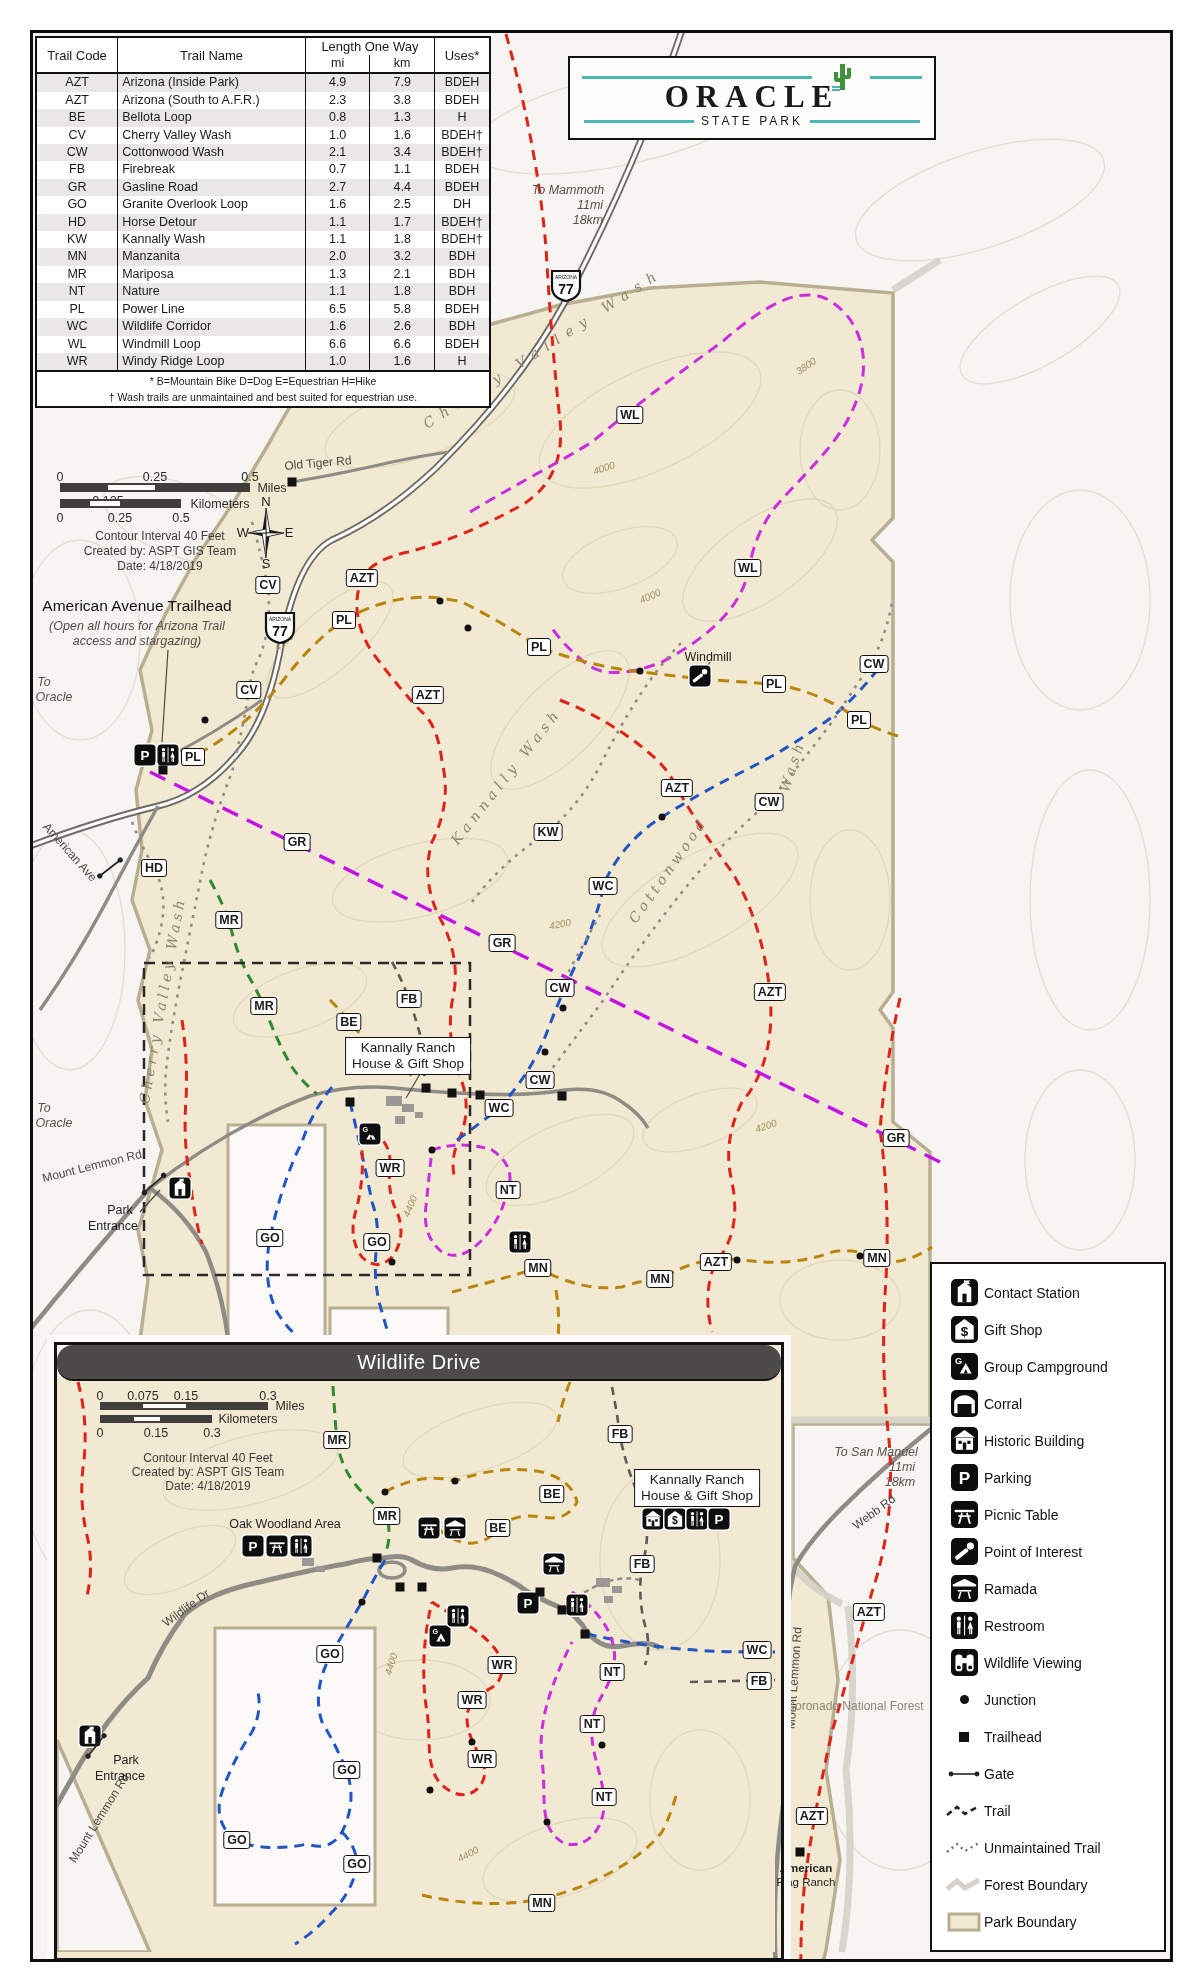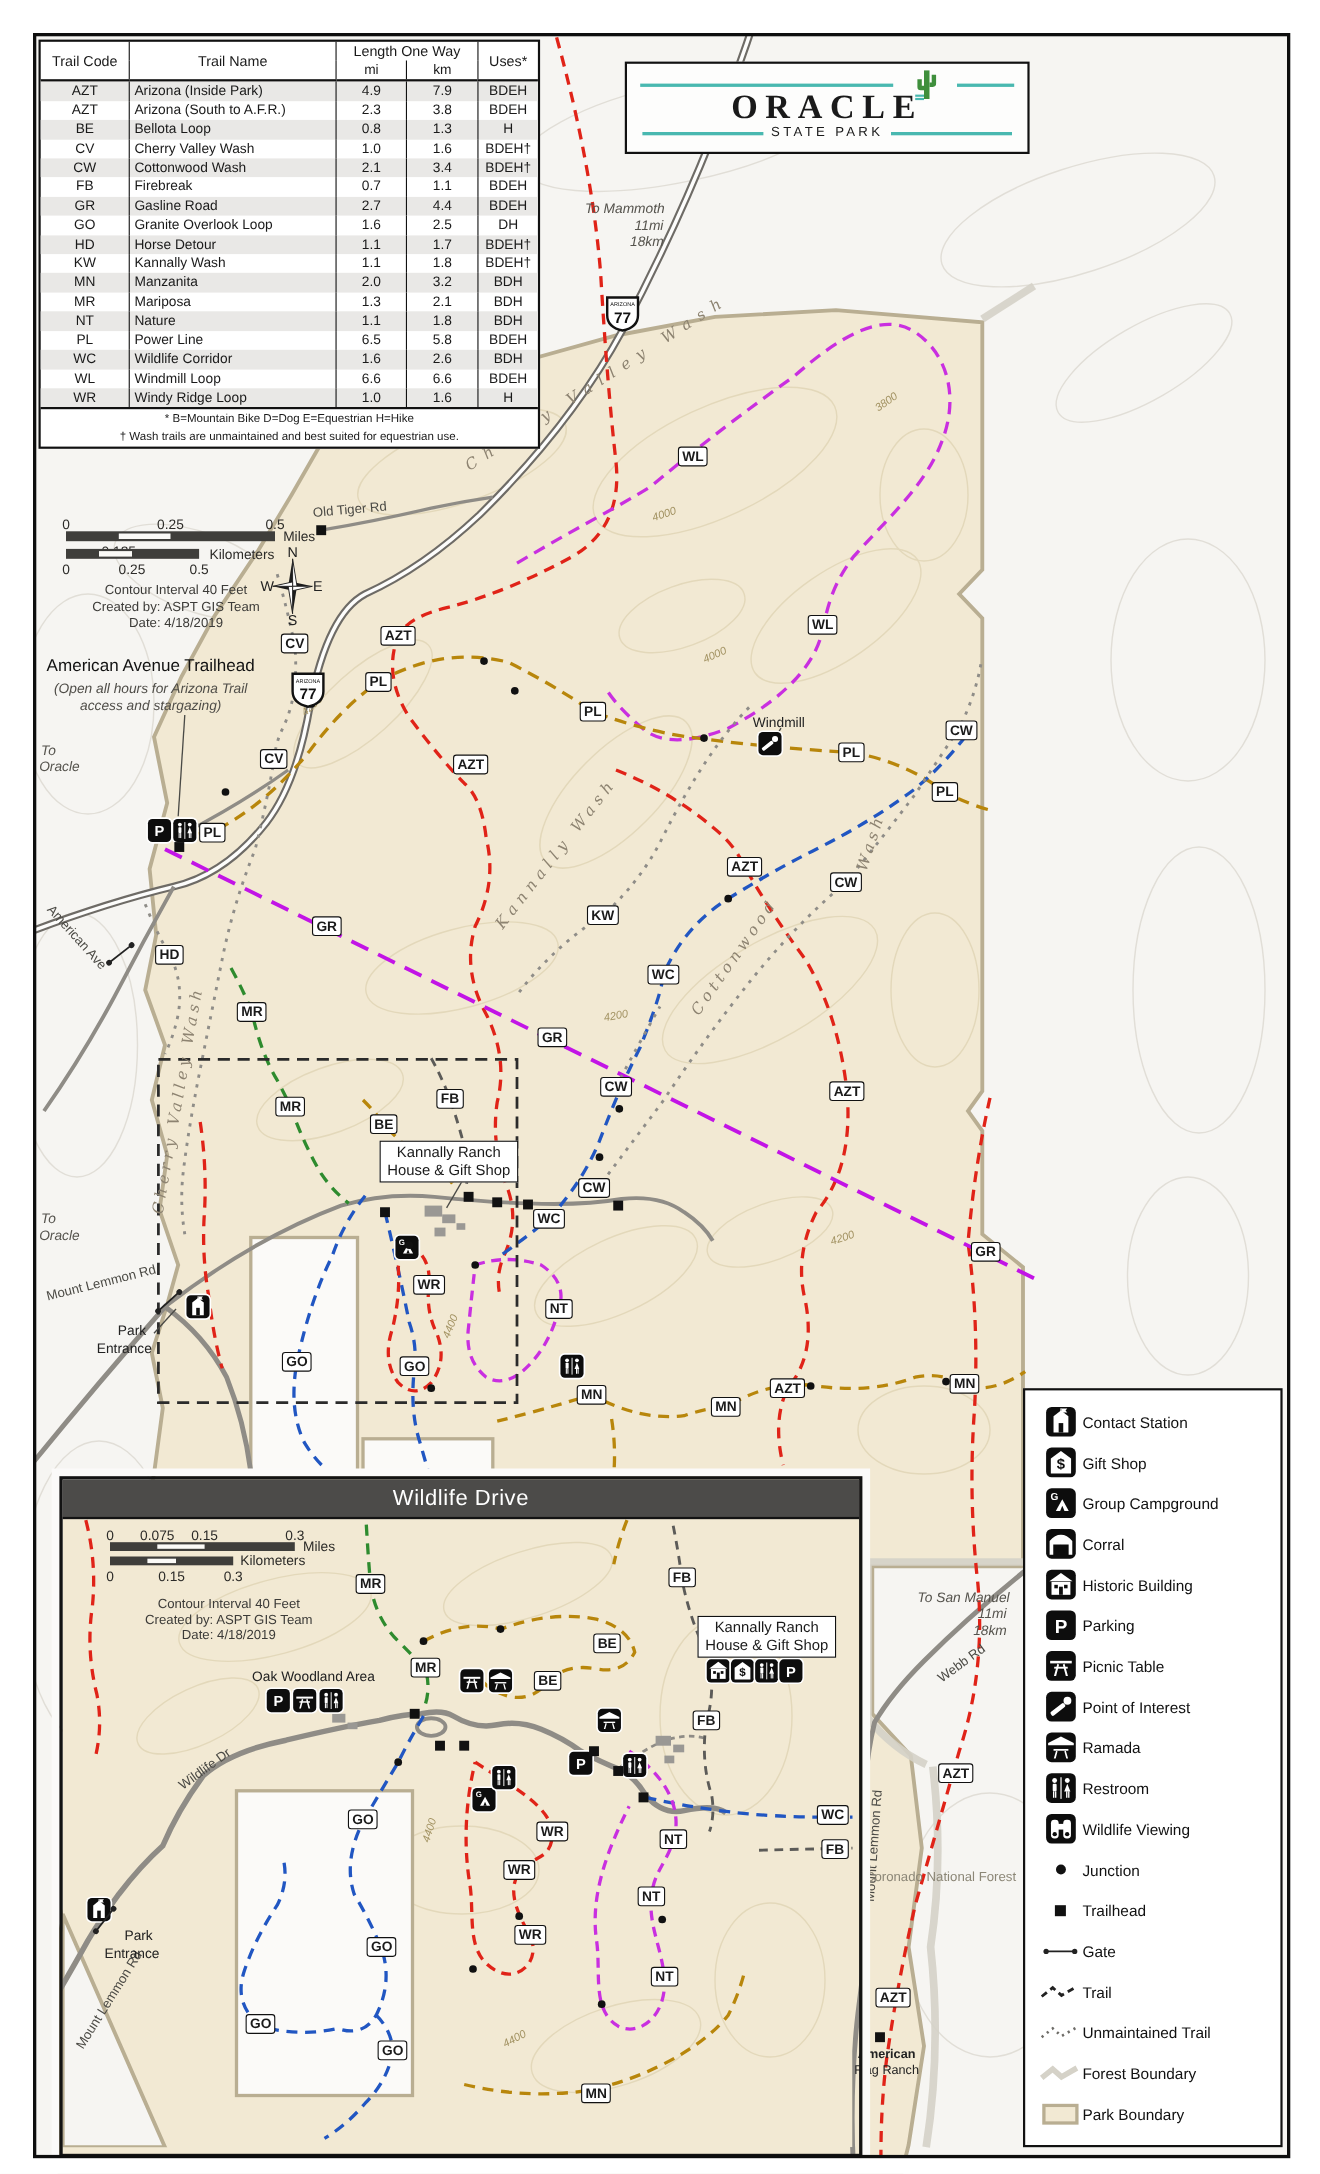--- a/index.html
+++ b/index.html
@@ -56,21 +56,21 @@
   .gate{position:absolute;transform:translate(-50%,-50%);z-index:13;}
   .shield{position:absolute;transform:translate(-50%,-50%);z-index:14;}
   
   .sbar{position:absolute;background:#3f3e3b;z-index:12;}
   .sbar .white{position:absolute;top:2px;bottom:2px;background:#fbfaf7;}
   
   #inset-box{position:absolute;left:54px;top:1342px;width:724px;height:613px;border:3px solid #131313;
     box-shadow:0 0 0 7px #fbfaf9;z-index:15;pointer-events:none;}
   #inset-header{position:absolute;left:0;top:0;right:0;height:34px;background:#4c4b49;
     border-bottom:2px solid #131313;color:#fff;text-align:center;font-size:20px;line-height:34px;
-    letter-spacing:0.5px;}
+    letter-spacing:0.5px;border-radius:16px;}
   
   #legend{position:absolute;left:930px;top:1262px;width:236px;height:690px;background:#fff;
     border:2.5px solid #111;z-index:30;padding:10px 0 0 12px;box-sizing:border-box;}
   .leg-row{display:flex;align-items:center;height:37px;}
   .leg-ic{width:40px;display:flex;justify-content:center;align-items:center;flex:0 0 40px;}
   .leg-lb{font-size:14px;color:#111;}
   .leg-black{background:#0d0d0d;border-radius:5px;width:27px;height:27px;}
   #frame{position:absolute;left:30px;top:30px;width:1137px;height:1926px;border:3px solid #0e0e0e;
     box-shadow:0 0 0 40px #fff;z-index:25;pointer-events:none;}
   #compass{position:absolute;left:236px;top:494px;z-index:12;}

